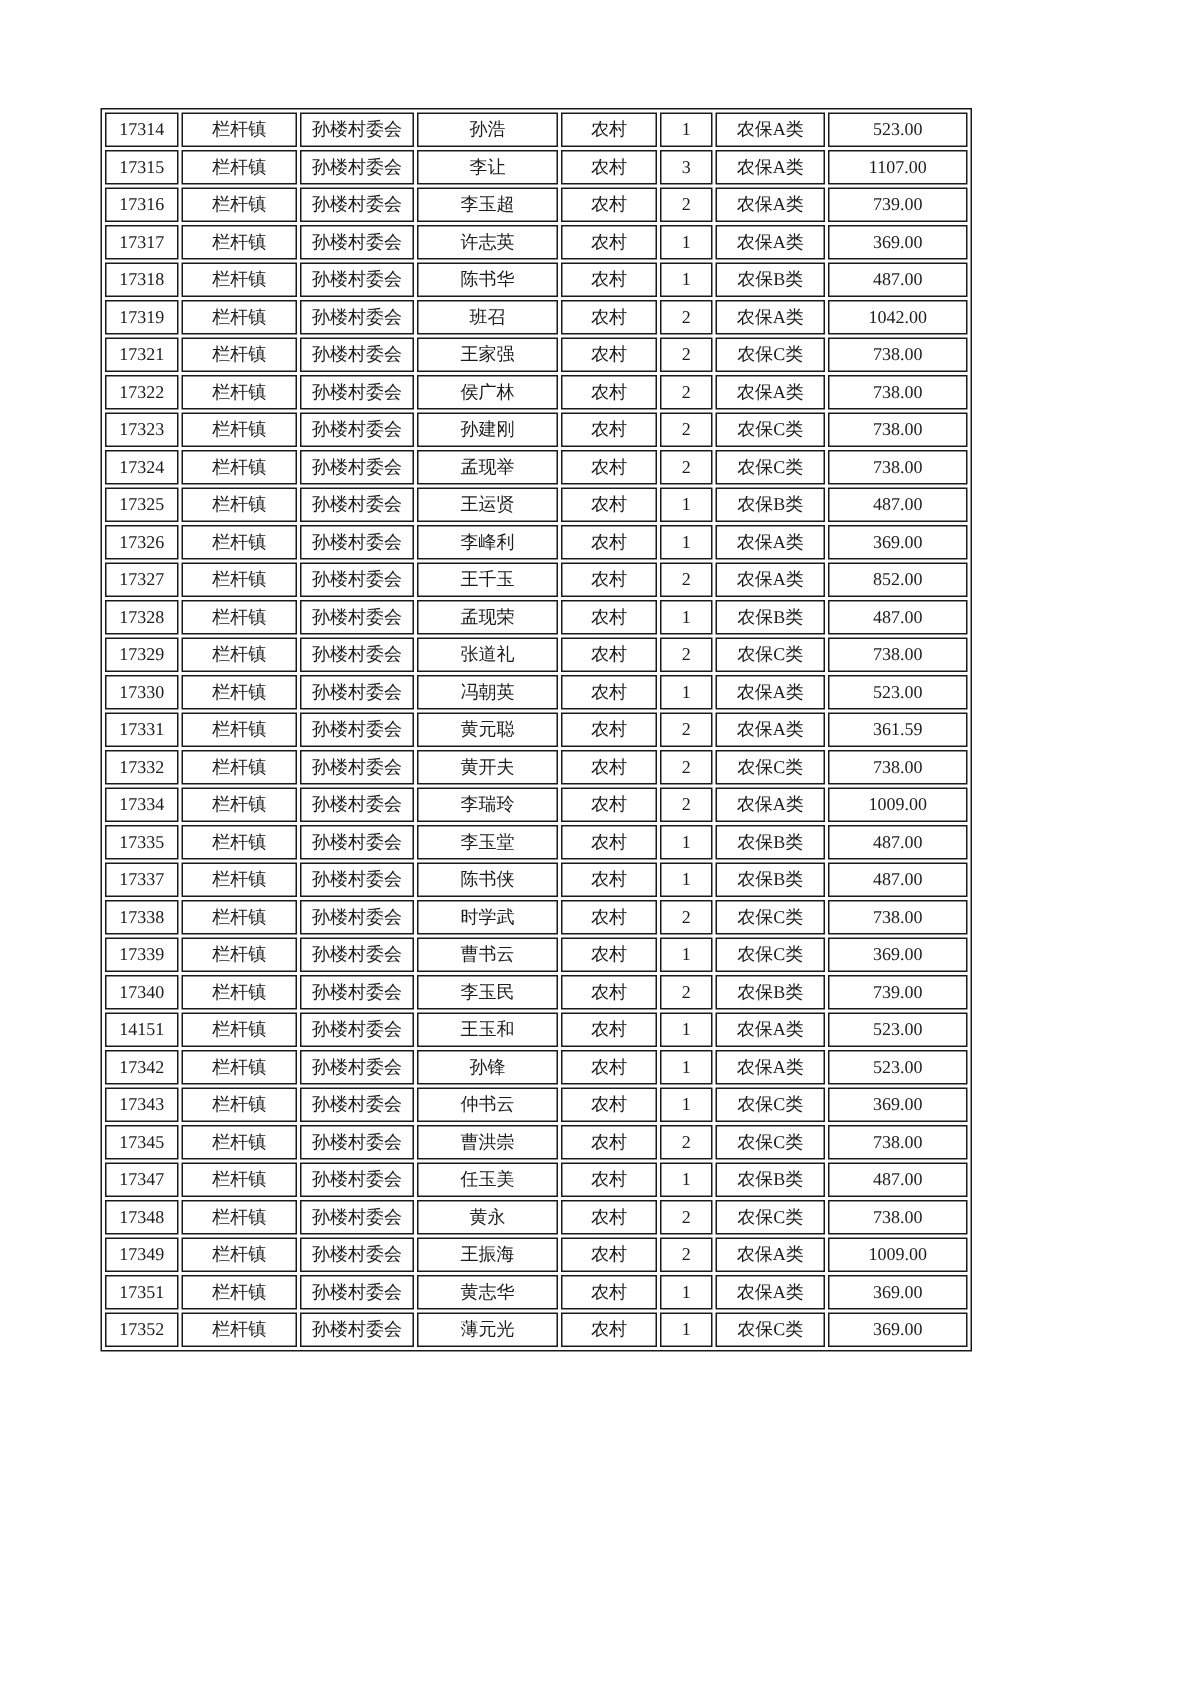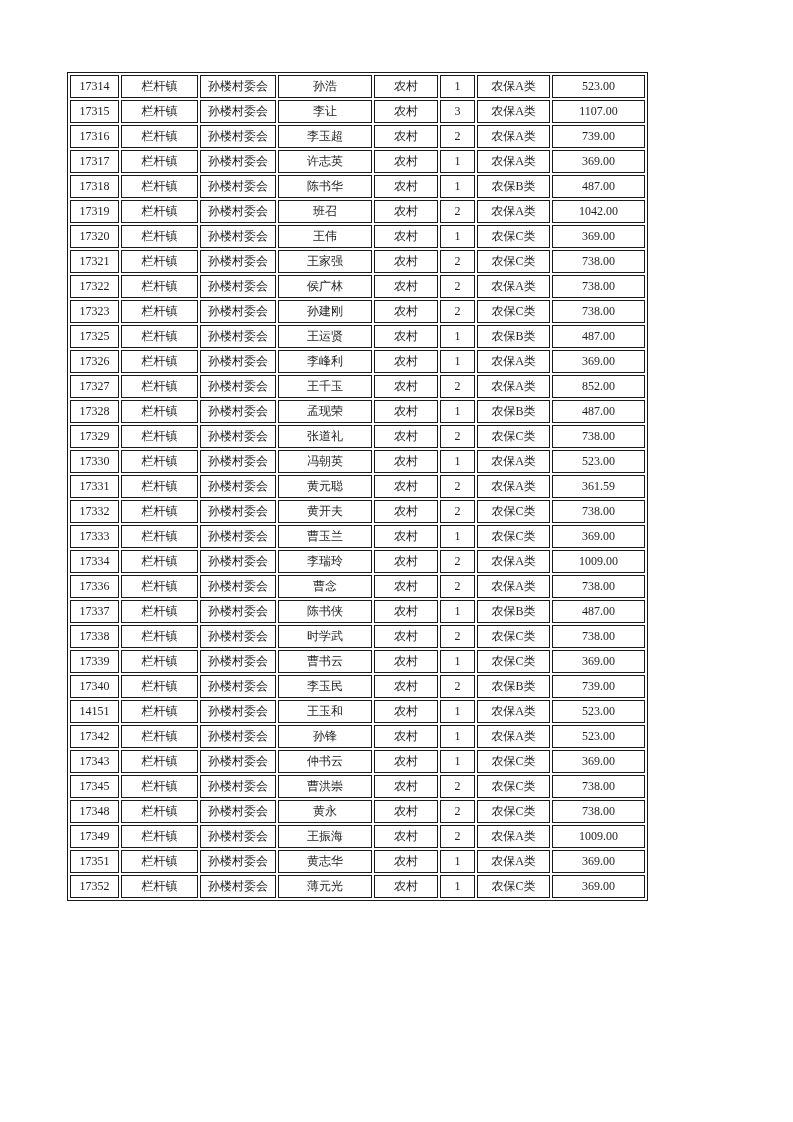--- a/index.html
+++ b/index.html
@@ -106,30 +106,20 @@
           <td>17319</td>
           <td>栏杆镇</td>
           <td>孙楼村委会</td>
           <td>班召</td>
           <td>农村</td>
           <td>2</td>
           <td>农保A类</td>
           <td>1042.00</td>
         </tr>
         <tr>
-          <td>17320</td>
-          <td>栏杆镇</td>
-          <td>孙楼村委会</td>
-          <td>王伟</td>
-          <td>农村</td>
-          <td>1</td>
-          <td>农保C类</td>
-          <td>369.00</td>
-        </tr>
-        <tr>
           <td>17321</td>
           <td>栏杆镇</td>
           <td>孙楼村委会</td>
           <td>王家强</td>
           <td>农村</td>
           <td>2</td>
           <td>农保C类</td>
           <td>738.00</td>
         </tr>
         <tr>
@@ -146,20 +136,30 @@
           <td>17323</td>
           <td>栏杆镇</td>
           <td>孙楼村委会</td>
           <td>孙建刚</td>
           <td>农村</td>
           <td>2</td>
           <td>农保C类</td>
           <td>738.00</td>
         </tr>
         <tr>
+          <td>17324</td>
+          <td>栏杆镇</td>
+          <td>孙楼村委会</td>
+          <td>孟现举</td>
+          <td>农村</td>
+          <td>2</td>
+          <td>农保C类</td>
+          <td>738.00</td>
+        </tr>
+        <tr>
           <td>17325</td>
           <td>栏杆镇</td>
           <td>孙楼村委会</td>
           <td>王运贤</td>
           <td>农村</td>
           <td>1</td>
           <td>农保B类</td>
           <td>487.00</td>
         </tr>
         <tr>
@@ -226,48 +226,38 @@
           <td>17332</td>
           <td>栏杆镇</td>
           <td>孙楼村委会</td>
           <td>黄开夫</td>
           <td>农村</td>
           <td>2</td>
           <td>农保C类</td>
           <td>738.00</td>
         </tr>
         <tr>
-          <td>17333</td>
-          <td>栏杆镇</td>
-          <td>孙楼村委会</td>
-          <td>曹玉兰</td>
-          <td>农村</td>
-          <td>1</td>
-          <td>农保C类</td>
-          <td>369.00</td>
-        </tr>
-        <tr>
           <td>17334</td>
           <td>栏杆镇</td>
           <td>孙楼村委会</td>
           <td>李瑞玲</td>
           <td>农村</td>
           <td>2</td>
           <td>农保A类</td>
           <td>1009.00</td>
         </tr>
         <tr>
-          <td>17336</td>
-          <td>栏杆镇</td>
-          <td>孙楼村委会</td>
-          <td>曹念</td>
-          <td>农村</td>
-          <td>2</td>
-          <td>农保A类</td>
-          <td>738.00</td>
+          <td>17335</td>
+          <td>栏杆镇</td>
+          <td>孙楼村委会</td>
+          <td>李玉堂</td>
+          <td>农村</td>
+          <td>1</td>
+          <td>农保B类</td>
+          <td>487.00</td>
         </tr>
         <tr>
           <td>17337</td>
           <td>栏杆镇</td>
           <td>孙楼村委会</td>
           <td>陈书侠</td>
           <td>农村</td>
           <td>1</td>
           <td>农保B类</td>
           <td>487.00</td>
@@ -334,20 +324,30 @@
         </tr>
         <tr>
           <td>17345</td>
           <td>栏杆镇</td>
           <td>孙楼村委会</td>
           <td>曹洪崇</td>
           <td>农村</td>
           <td>2</td>
           <td>农保C类</td>
           <td>738.00</td>
+        </tr>
+        <tr>
+          <td>17347</td>
+          <td>栏杆镇</td>
+          <td>孙楼村委会</td>
+          <td>任玉美</td>
+          <td>农村</td>
+          <td>1</td>
+          <td>农保B类</td>
+          <td>487.00</td>
         </tr>
         <tr>
           <td>17348</td>
           <td>栏杆镇</td>
           <td>孙楼村委会</td>
           <td>黄永</td>
           <td>农村</td>
           <td>2</td>
           <td>农保C类</td>
           <td>738.00</td>

